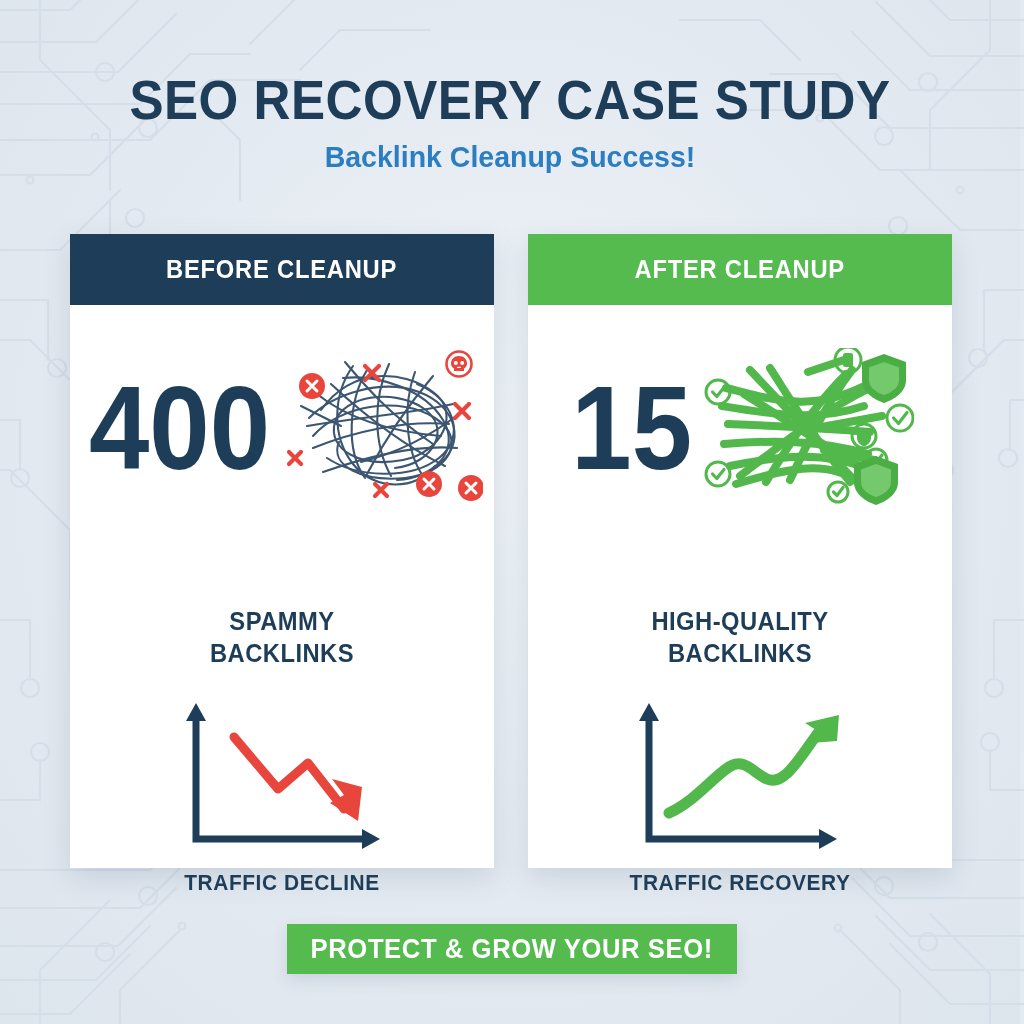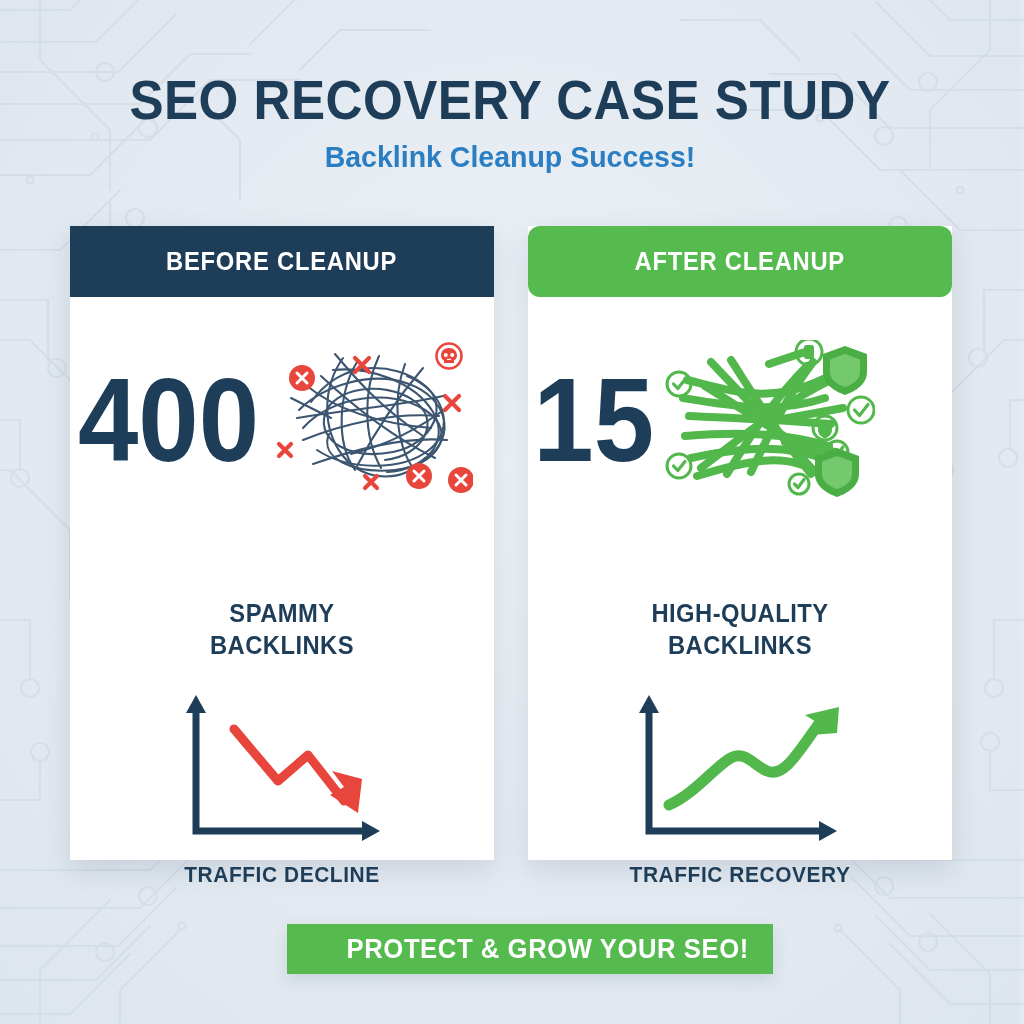--- a/index.html
+++ b/index.html
@@ -39,52 +39,52 @@
     font-weight:bold;
     font-size:30px;
     color:#2a7ec1;
     transform:scaleX(.95);
     white-space:nowrap;
   }
 
   
   .card{
     position:absolute;
-    top:226px;
+    top:234px;
     width:424px;
     height:634px;
     background:#ffffff;
     box-shadow:0 10px 26px rgba(60,85,110,.16);
   }
   .card-left{left:70px;}
   .card-right{left:528px;}
 
   .card-head{
     height:71px;
     display:flex;align-items:center;justify-content:center;
   }
   .card-head-left{background:#1e3d58;}
-  .card-head-right{background:#55bb4f;border-radius:12px;}
+  .card-head-right{background:#55bb4f;}
   .card-head span{
     font-family:"Liberation Sans Narrow","Liberation Sans",sans-serif;
     font-weight:bold;
     font-size:25px;
     letter-spacing:.8px;
     color:#ffffff;
     transform:scaleX(.95);
     white-space:nowrap;
   }
 
   .card-body{position:relative;height:563px;}
 
   
   .metric-row{
     position:absolute;top:38px;left:0;right:0;
     height:170px;
-    display:flex;align-items:center;justify-content:flex-start;
+    display:flex;align-items:center;justify-content:center;
   }
   .metric-num{
     font-family:"Liberation Sans Narrow","Liberation Sans",sans-serif;
     font-weight:bold;
     font-size:118px;
     line-height:1;
     color:#1e3d58;
     transform:scaleX(.92);
     margin-right:6px;
   }
@@ -120,21 +120,20 @@
   }
 
   
   .cta{
     position:absolute;
     left:287px;top:924px;
     width:450px;height:50px;
     background:#55bb4f;
     display:flex;align-items:center;justify-content:center;
     box-shadow:0 6px 16px rgba(60,85,110,.14);
-    padding-left:36px;
   }
   .cta span{
     font-family:"Liberation Sans Narrow","Liberation Sans",sans-serif;
     font-weight:bold;
     font-size:27px;
     letter-spacing:.6px;
     color:#ffffff;
     transform:scaleX(.95);
     white-space:nowrap;
   }

